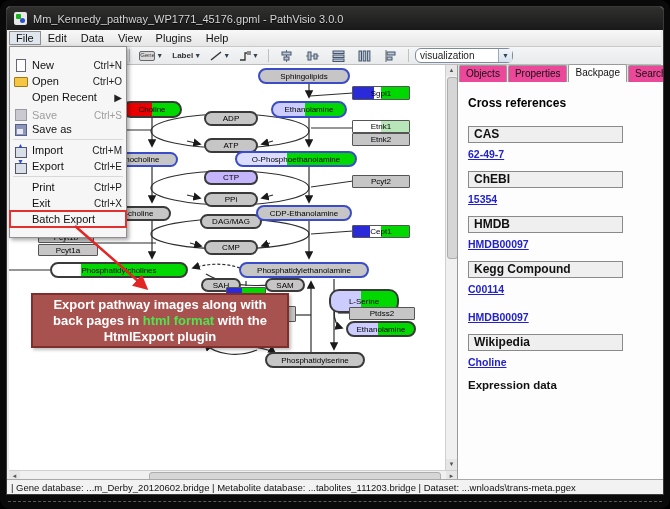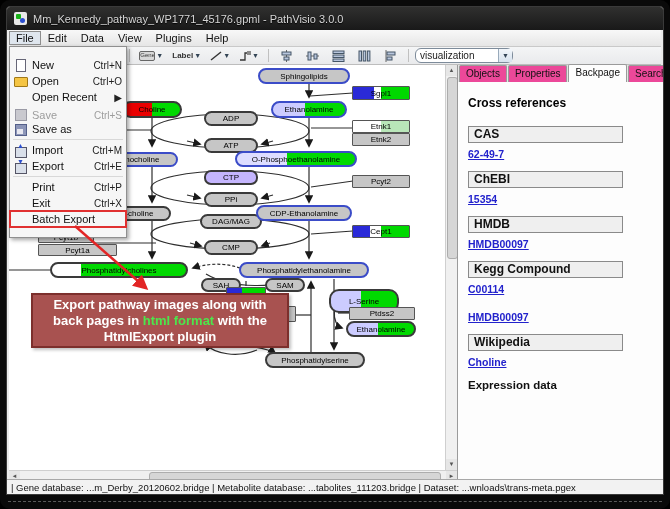--- a/index.html
+++ b/index.html
@@ -271,21 +271,21 @@
           </div>
           <div class="node rect" style="left: 343px; top: 159.5px; width: 58px; height: 13px; background: linear-gradient(90deg, rgb(42, 42, 216) 0%, rgb(42, 42, 216) 30%, rgb(255, 255, 255) 30%, rgb(255, 255, 255) 50%, rgb(0, 217, 0) 50%, rgb(0, 217, 0) 100%); border-color: rgb(85, 85, 85);">
             <span>Cept1</span>
           </div>
           <div class="node pill" style="left: 195px; top: 174.5px; width: 54px; height: 15px; background: rgb(198, 198, 198); border-color: rgb(58, 58, 58); border-radius: 9.5px;">
             <span>CMP</span>
           </div>
           <div class="node rect" style="left: 29px; top: 166px; width: 56px; height: 12px; background: rgb(198, 198, 198); border-color: rgb(85, 85, 85);">
             <span>Pcyt1b</span>
           </div>
-          <div class="node rect" style="left: 29px; top: 179px; width: 79px; height: 12px; background: rgb(198, 198, 198); border-color: rgb(85, 85, 85);">
+          <div class="node rect" style="left: 29px; top: 179px; width: 60px; height: 12px; background: rgb(198, 198, 198); border-color: rgb(85, 85, 85);">
             <span>Pcyt1a</span>
           </div>
           <div class="node pill" style="left: 41px; top: 197px; width: 138px; height: 16px; background: linear-gradient(90deg, rgb(255, 255, 255) 0%, rgb(255, 255, 255) 22%, rgb(0, 217, 0) 22%, rgb(0, 217, 0) 100%); border-color: rgb(58, 58, 58); border-radius: 10px;">
             <span>Phosphatidylcholines</span>
           </div>
           <div class="node pill" style="left: 192px; top: 213px; width: 40px; height: 14px; background: rgb(198, 198, 198); border-color: rgb(58, 58, 58); border-radius: 9px;">
             <span>SAH</span>
           </div>
           <div class="node pill" style="left: 256px; top: 213px; width: 40px; height: 14px; background: rgb(198, 198, 198); border-color: rgb(58, 58, 58); border-radius: 9px;">
             <span>SAM</span>

